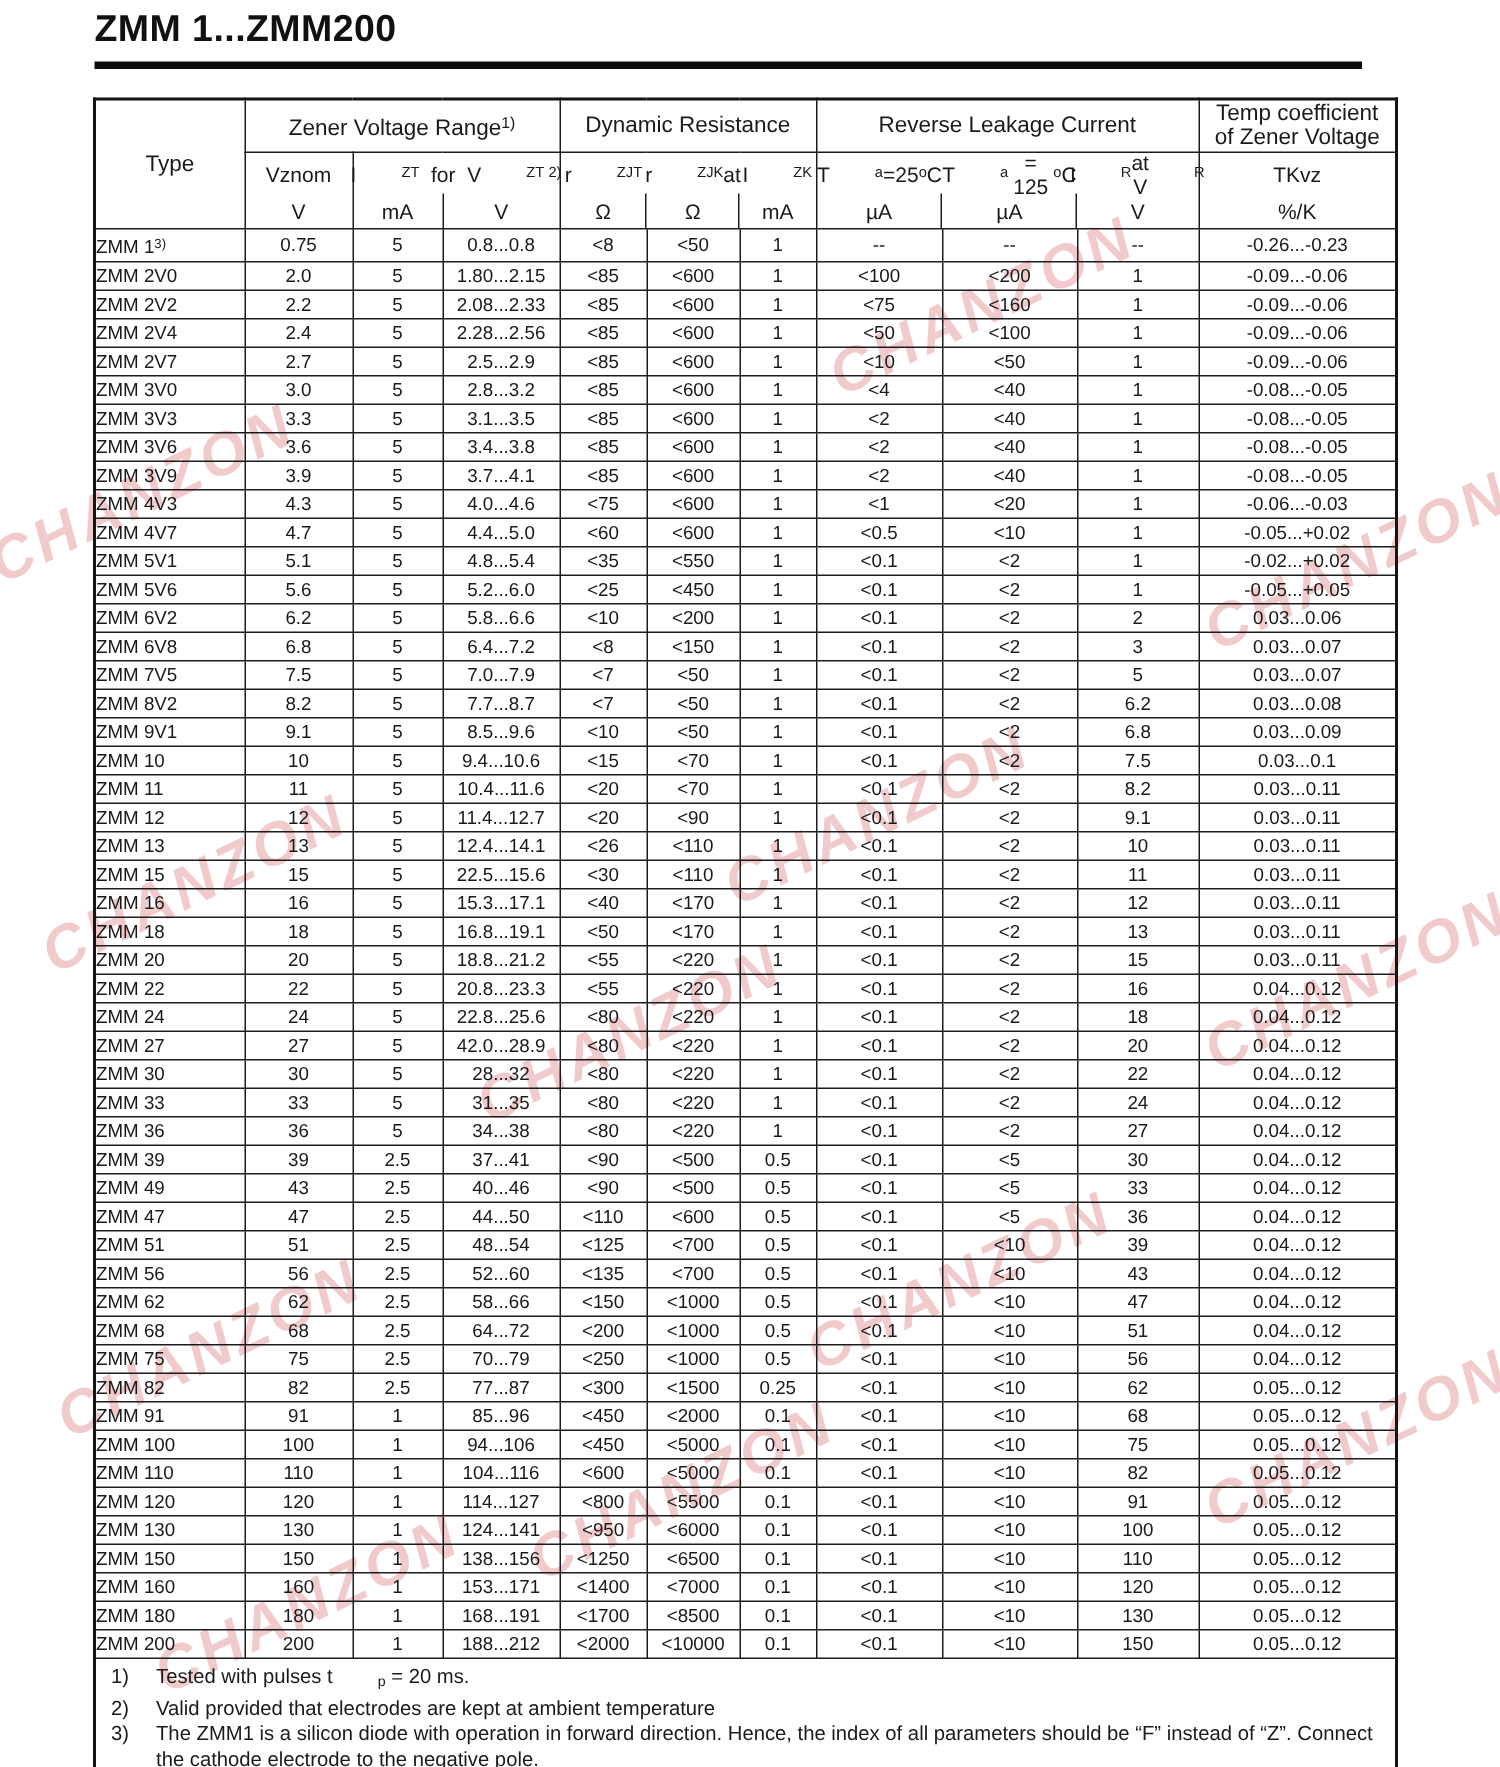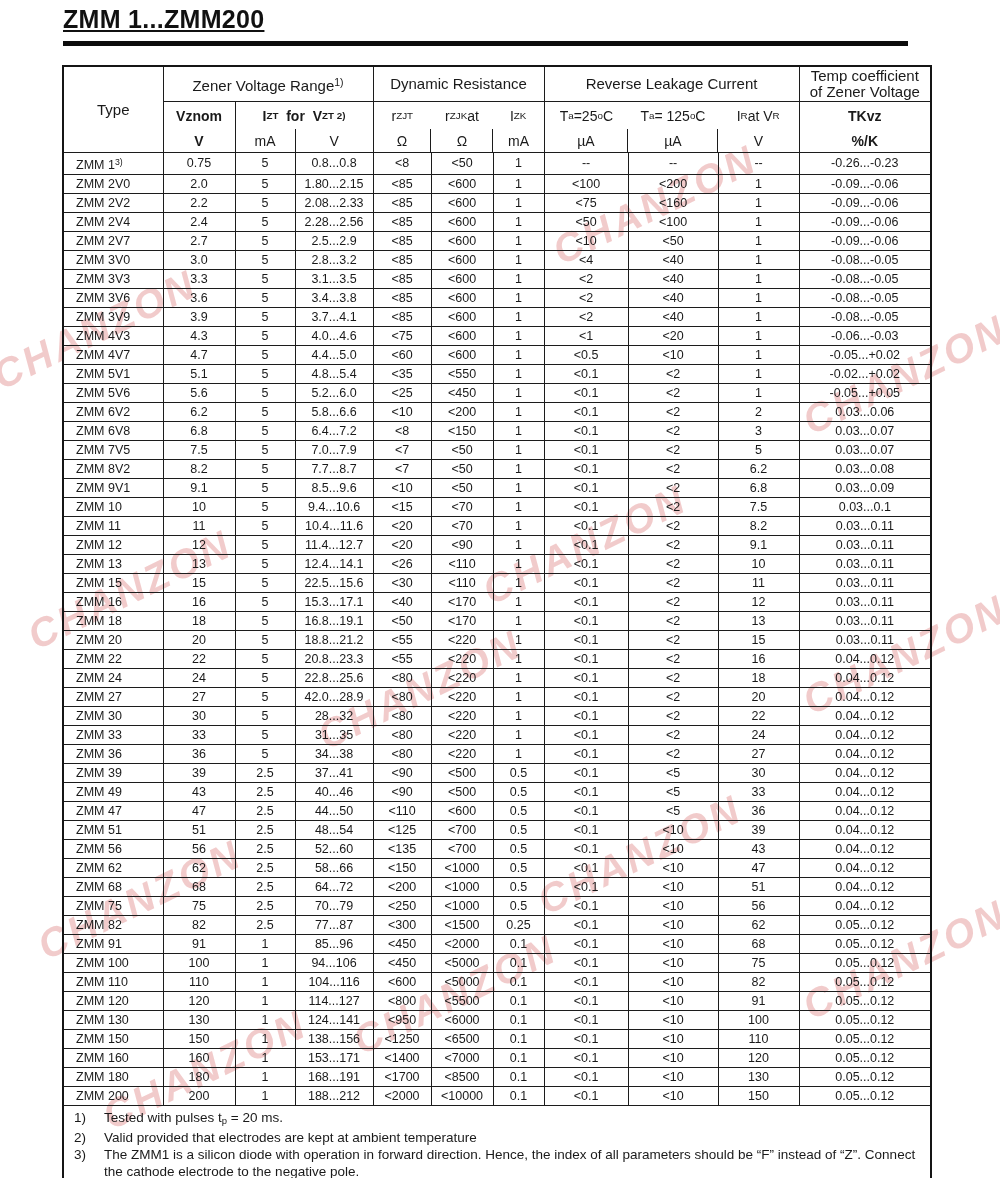--- a/index.html
+++ b/index.html
@@ -3,21 +3,21 @@
 <meta charset="utf-8">
 <style>
   html,body { margin:0; padding:0; }
   body {
     width:1000px; height:1178px; background:#ffffff; overflow:hidden; position:relative;
     font-family:"Liberation Sans","DejaVu Sans",sans-serif; color:#1a1a1a;
     -webkit-font-smoothing:antialiased;
   }
   .page { position:relative; width:1000px; height:1178px; }
 
-  .page-title { position:absolute; left:63px; top:5px; font-size:25px; font-weight:bold; letter-spacing:0.3px; color:#111;text-decoration:underline; }
+  .page-title { position:absolute; left:63px; top:5px; font-size:25px; font-weight:bold; letter-spacing:0.3px; color:#111; }
   .title-rule { position:absolute; left:63px; top:41px; width:845px; height:5px; background:#0c0c0c; }
 
   .watermark-layer { position:absolute; inset:0; z-index:1; pointer-events:none; }
   .wm { position:absolute; transform:translate(-50%,-50%) rotate(-26deg);
         font-size:40px; font-weight:bold; font-style:italic; letter-spacing:3px;
         opacity:0.34; white-space:nowrap; }
 
   table.spec { position:absolute; left:62px; top:65px; width:868px; z-index:2;
     border-collapse:collapse; table-layout:fixed; background:transparent; }
   table.spec, table.spec th, table.spec td { border:1px solid #1c1c1c; }
@@ -26,28 +26,28 @@
 
   thead tr.group-row th { height:34px; font-size:15px; line-height:16px; padding:0 2px; text-align:center; vertical-align:middle; }
   thead th.type-head { font-size:15px; }
 
   thead tr.sub-row th { height:50px; padding:0; vertical-align:top; font-size:14px; text-align:center; }
   .sub2 { display:flex; flex-direction:column; height:50px; }
   .sub-labels { height:27px; display:flex; align-items:center; }
   .sub-units  { height:23px; display:flex; align-items:center; }
   .sub-labels > span, .sub-units > span { display:flex; align-items:center; justify-content:center; height:100%; }
   .sub-units > span.divided { border-left:1px solid #1c1c1c; }
-  .w100 { width:100%;font-weight:bold; }
-
-  sub { font-size:0.70em; vertical-align:-0.25em; letter-spacing:0; }
+  .w100 { width:100%; }
+
+  sub { font-size:0.70em; vertical-align:-0.25em; letter-spacing:0;padding-left:30px; }
   sup { font-size:0.70em; vertical-align:0.45em; letter-spacing:0; }
 
   tbody td { height:18px; line-height:18px; font-size:12.5px; text-align:center; padding:0 3px;
              white-space:nowrap; overflow:hidden; }
-  tbody td.type-col { text-align:left; padding-left:12px; }
+  tbody td.type-col { text-align:left; padding-left:0; }
 
   tfoot td { padding:3px 8px 5px 8px; text-align:left; vertical-align:top; }
   .note { display:grid; grid-template-columns:32px 1fr; font-size:13.5px; line-height:17px; }
   .note .num { padding-left:2px; }
 </style>
 </head>
 <body>
 
 <div class="page">
 

